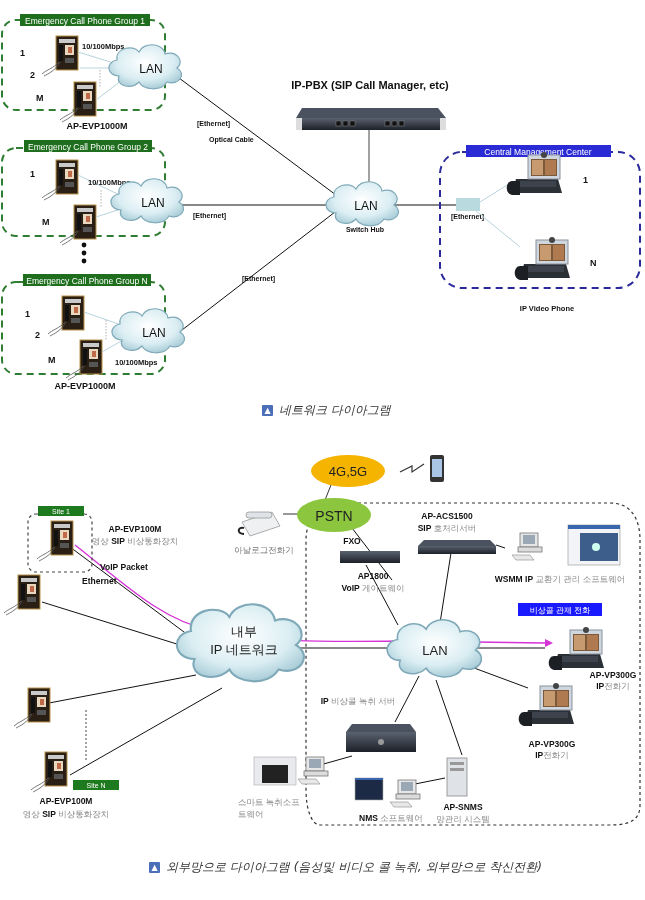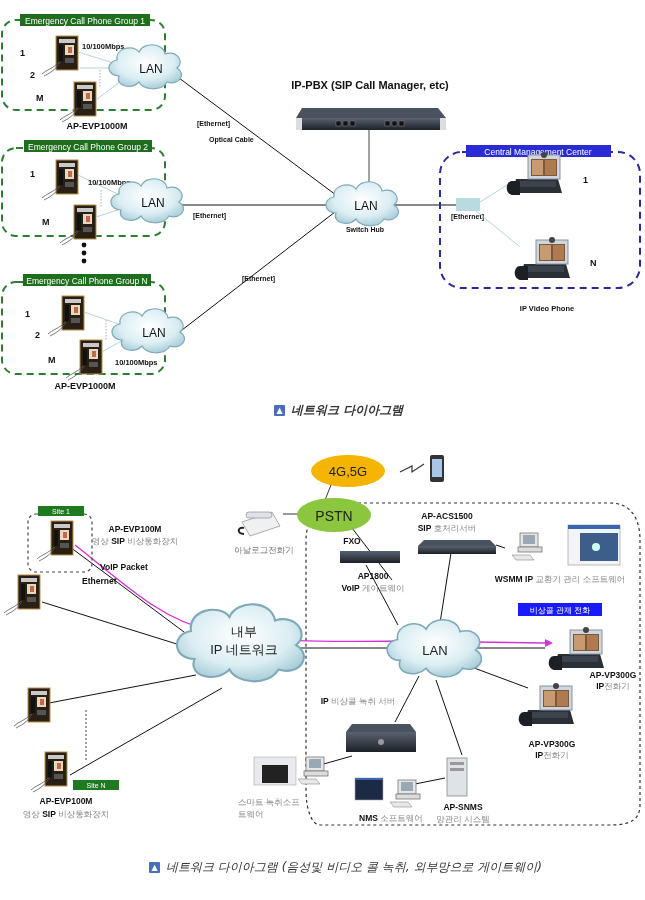--- a/index.html
+++ b/index.html
@@ -293,18 +293,18 @@
     <g>
       <rect x="447" y="758" width="20" height="38" fill="#dfe3e8" stroke="#888" stroke-width="0.8"></rect>
       <rect x="450" y="762" width="14" height="3" fill="#999"></rect>
       <rect x="450" y="768" width="14" height="3" fill="#999"></rect>
     </g>
     <text x="463" y="810" font-size="8.5" font-weight="bold" fill="#111" text-anchor="middle">AP-SNMS</text>
     <text x="463" y="822" font-size="8.5" fill="#888" text-anchor="middle">망관리 시스템</text>
   </g>
 </svg>
 
-<div class="cap" style="left:274px; top:402px;font-weight:bold;">
+<div class="cap" style="left:262px; top:402px;">
   <span class="cap-icon">▲</span><span>네트워크 다이아그램</span>
 </div>
 <div class="cap" style="left:149px; top:859px;">
-  <span class="cap-icon">▲</span><span>네트워크 다이아그램 (음성및 비디오 콜 녹취, 외부망으로 게이트웨이)</span>
+  <span class="cap-icon">▲</span><span>외부망으로 다이아그램 (음성및 비디오 콜 녹취, 외부망으로 착신전환)</span>
 </div>
 
 </body></html>

